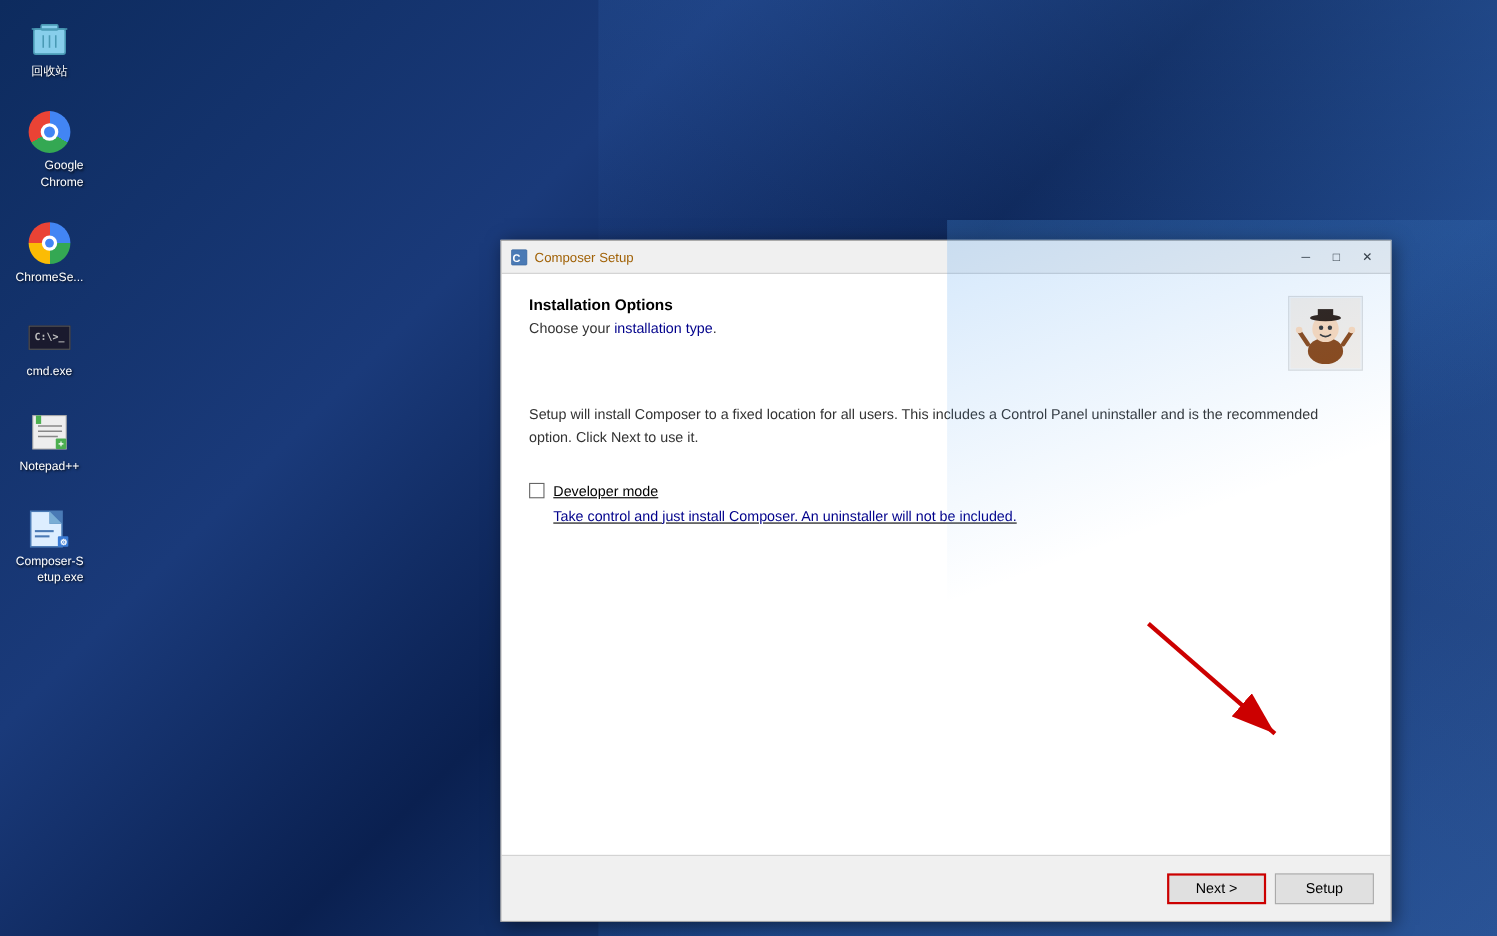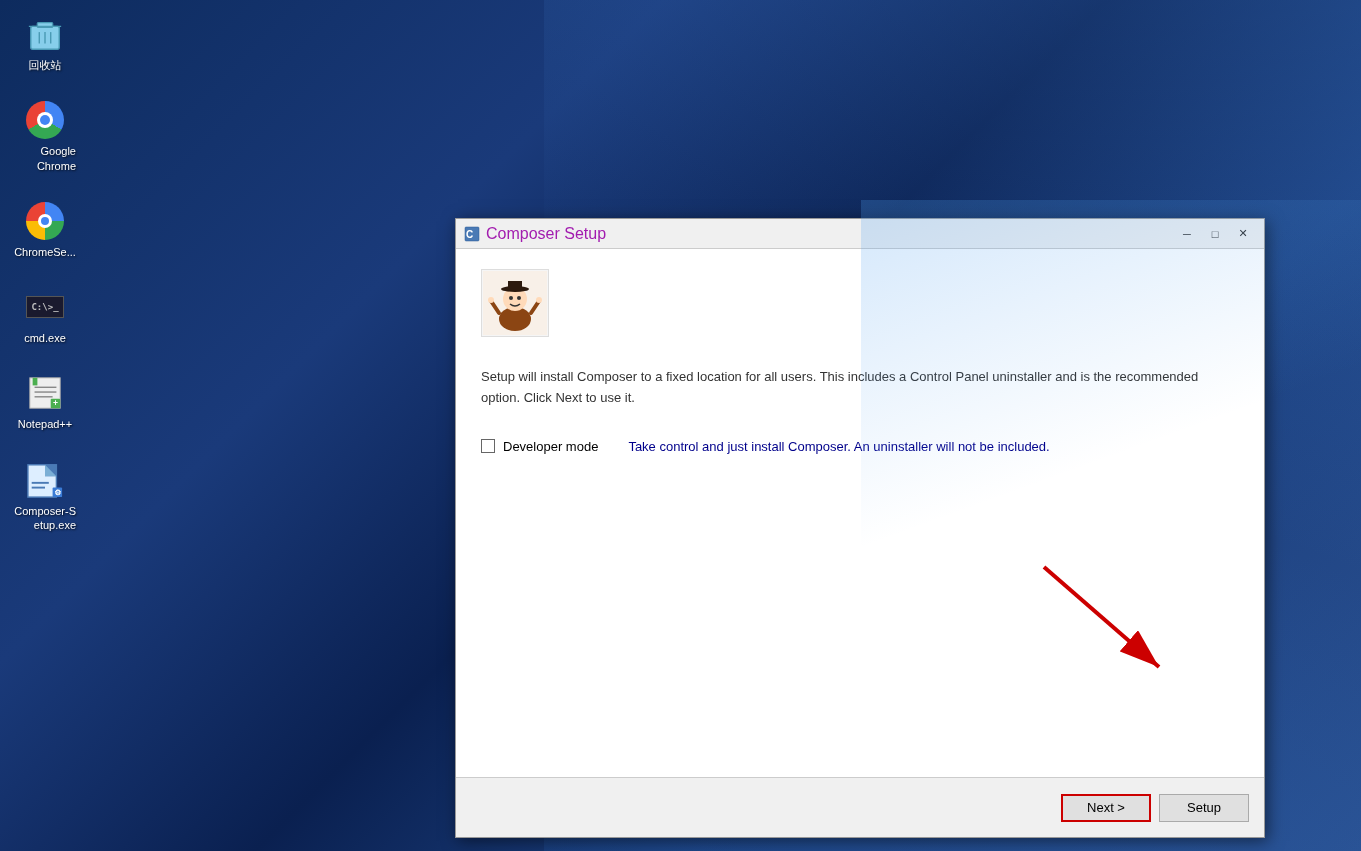--- a/index.html
+++ b/index.html
@@ -119,22 +119,22 @@
       justify-content: center;
     }
 
     .title-bar-icon svg {
       width: 16px;
       height: 16px;
     }
 
     .title-bar-text {
       flex: 1;
-      font-size: 16px;
-      color: #a21caf;
+      font-size: 12px;
+      color: #a16207;
     }
 
     .title-bar-controls {
       display: flex;
       gap: 2px;
     }
 
     .title-bar-btn {
       width: 26px;
       height: 20px;
@@ -199,22 +199,23 @@
     .dialog-description {
       font-size: 13px;
       color: #333;
       line-height: 1.6;
       margin-bottom: 30px;
       margin-top: 10px;
     }
 
     .developer-mode-section {
       display: flex;
-      flex-direction: row;
+      flex-direction: column;
       gap: 8px;
+      text-decoration: underline;
     }
 
     .developer-mode-row {
       display: flex;
       align-items: center;
       gap: 8px;
     }
 
     .developer-mode-checkbox {
       width: 14px;
@@ -372,20 +373,26 @@
       <div class="title-bar-controls">
         <button class="title-bar-btn">─</button>
         <button class="title-bar-btn">□</button>
         <button class="title-bar-btn close">✕</button>
       </div>
     </div>
 
     <div class="dialog-content">
 
       <div class="dialog-header">
+        <div class="dialog-title-section">
+          <div class="dialog-main-title">Installation Options</div>
+          <div class="dialog-subtitle">
+            <span>Choose your </span><span class="highlight">installation type</span><span>.</span>
+          </div>
+        </div>
 
         <div class="composer-logo">
           <svg viewBox="0 0 64 64" width="64" height="64" xmlns="http://www.w3.org/2000/svg">
 
             <rect width="64" height="64" fill="#f8f0e8"></rect>
 
             <ellipse cx="32" cy="48" rx="16" ry="12" fill="#8b4513"></ellipse>
 
             <circle cx="32" cy="28" r="12" fill="#ffdab9"></circle>
 

